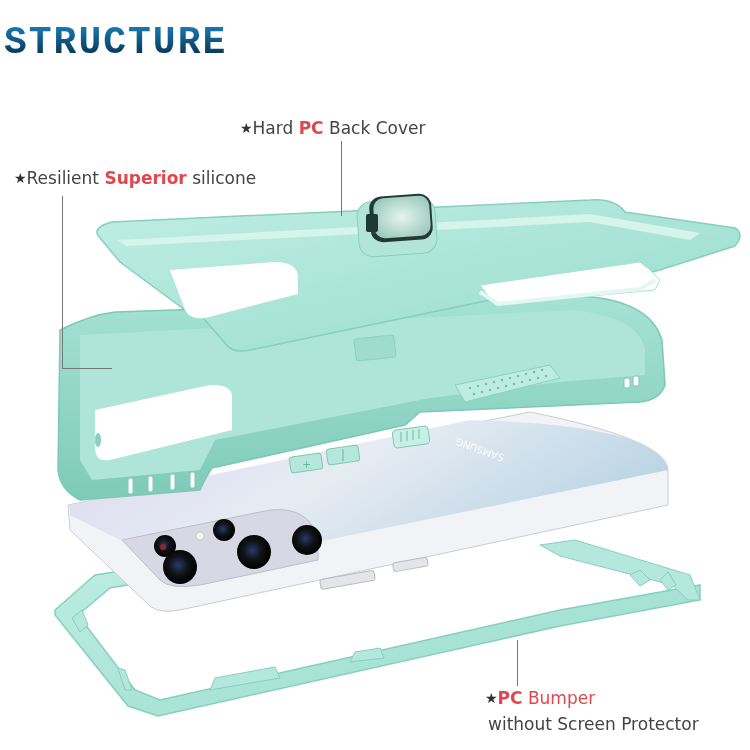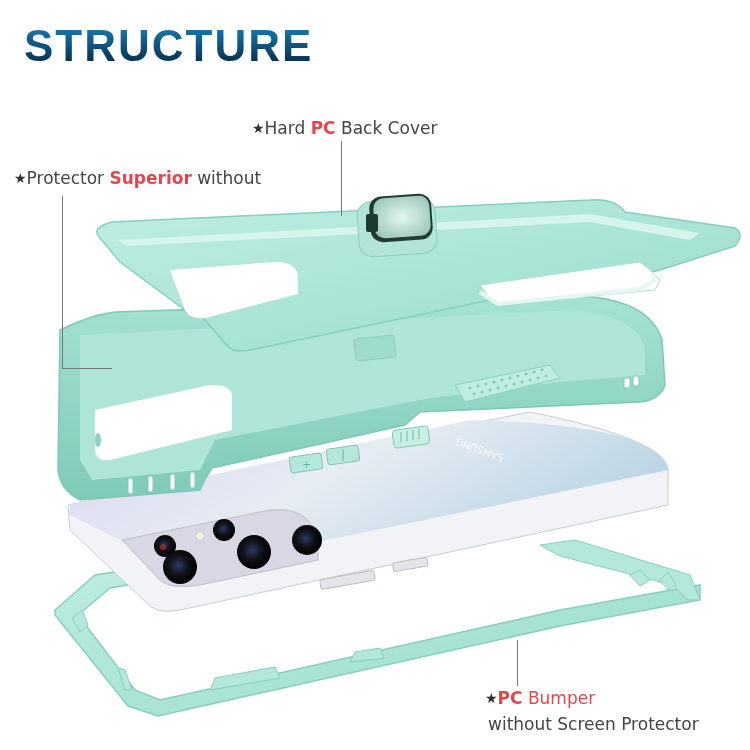--- a/index.html
+++ b/index.html
@@ -1,19 +1,19 @@
 <!DOCTYPE html>
 <html><head>
 <meta charset="utf-8">
 <style>
   html, body { margin: 0; padding: 0; background: #ffffff; }
   body { width: 750px; height: 750px; position: relative; overflow: hidden; font-family: "DejaVu Sans", sans-serif; }
   .title {
-    position: absolute; left: 24px; top: 24px;
-    font-family: Liberation Sans, sans-serif; font-weight: bold; font-size: 44px; letter-spacing: 2px;
+    position: absolute; left: 4px; top: 24px;
+    font-family: Liberation Mono, monospace; font-weight: bold; font-size: 38px; letter-spacing: 2px;
     background: linear-gradient(180deg, #1a7fb8 0%, #0d4e78 55%, #06263d 100%);
     -webkit-background-clip: text; background-clip: text; color: transparent;
     line-height: 1;
   }
   .label { position: absolute; font-size: 17px; color: #444444; white-space: nowrap; line-height: 1; }
   .label .star { color: #333333; font-size: 14px; vertical-align: 1px; }
   .label .accent { color: #e0484d; font-weight: bold; }
   .label .accent-light { color: #e0484d; }
   .label-underline { border-bottom: 2px solid #e0484d; padding-bottom: 19px; }
   .callout { position: absolute; background: #777777; }
@@ -163,26 +163,26 @@
       <rect x="366" y="214" width="12" height="18" rx="2" fill="#1f3a32"></rect>
     </g>
   </g>
 </svg>
 
 <div class="callout" style="left:341px; top:141px; width:1px; height:75px;"></div>
 <div class="callout" style="left:62px; top:196px; width:1px; height:172px;"></div>
 <div class="callout" style="left:62px; top:368px; width:50px; height:1px;"></div>
 <div class="callout" style="left:517px; top:640px; width:1px; height:46px;"></div>
 
-<div class="label" style="left:240px; top:120px;margin-left:12px;">
+<div class="label" style="left:240px; top:120px;">
   <span class="star">★</span><span>Hard </span><span class="accent">PC</span><span> Back Cover</span>
 </div>
 
 <div class="label" style="left:14px; top:170px;">
-  <span class="star">★</span><span>Protector </span><span class="accent">Superior</span><span> without</span>
+  <span class="star">★</span><span>Resilient </span><span class="accent">Superior</span><span> silicone</span>
 </div>
 
 <div class="label" style="left:485px; top:690px;">
   <span class="star">★</span><span class="accent">PC</span><span class="accent-light"> Bumper</span>
 </div>
 <div class="label" style="left:488px; top:716px;">
   <span class="label-underline">without Screen Protector</span>
 </div>
 
 </body></html>

